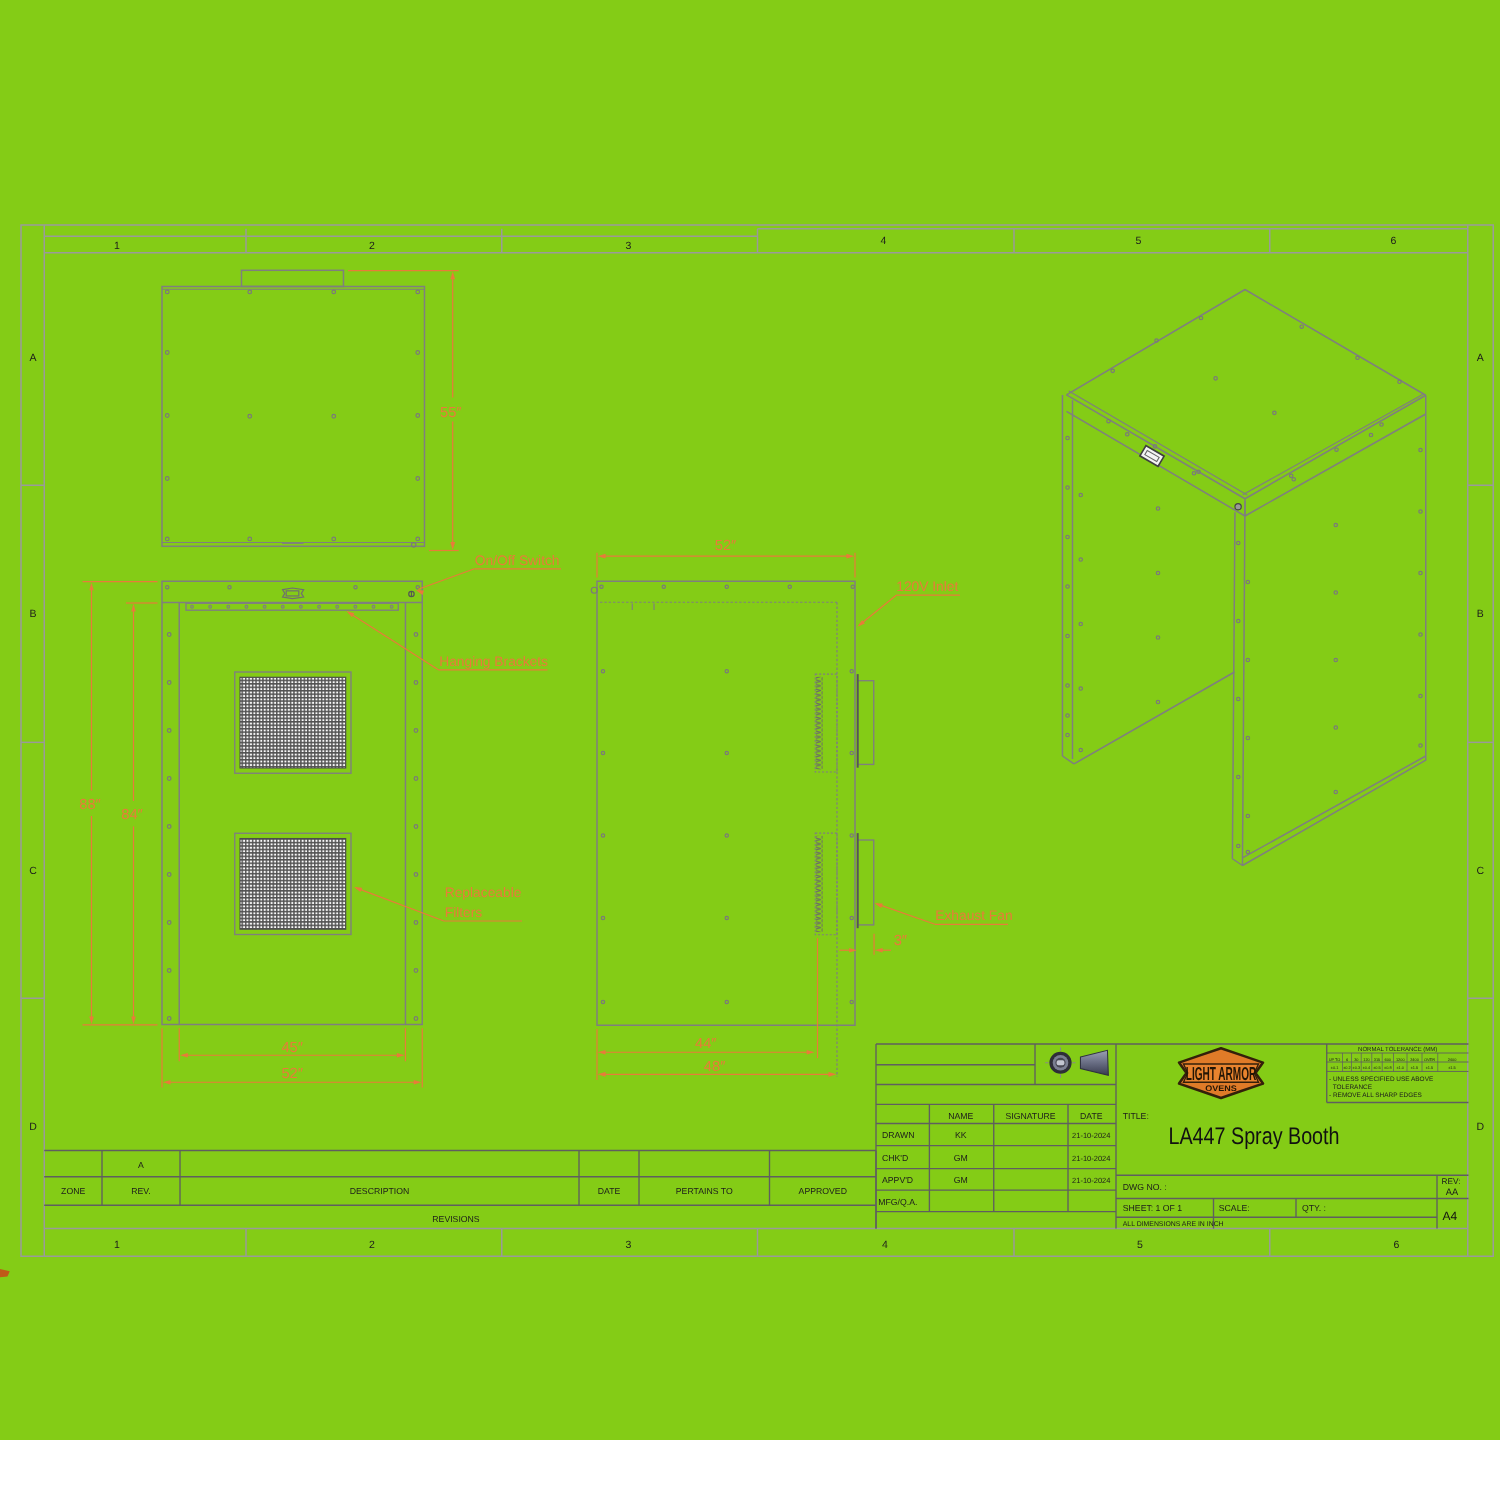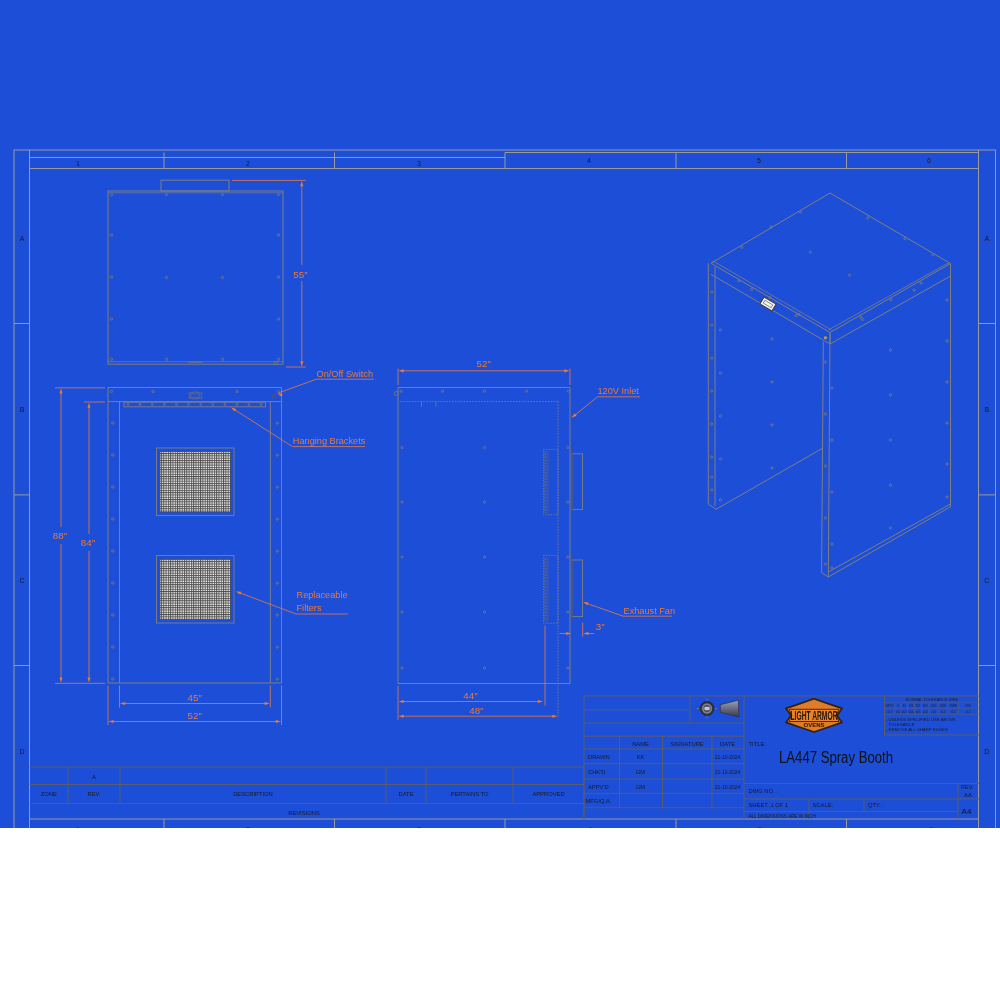--- a/index.html
+++ b/index.html
@@ -1,15 +1,15 @@
 <!DOCTYPE html>
 <html><head><meta charset="utf-8">
 <style>
 html,body{margin:0;padding:0;background:#ffffff;}
-#page{position:relative;width:1000px;height:828px;background:#1d4ed8;overflow:hidden;}
+#page{position:relative;width:1000px;height:960px;background:#84cc16;overflow:hidden;}
 text{font-family:"Liberation Sans",sans-serif;}
 </style></head>
 <body>
 <div id="page">
 <svg width="1000" height="1000" viewBox="0 0 1000 1000">
 <defs>
 <pattern id="mesh" width="2.3" height="2.3" patternUnits="userSpaceOnUse">
 <rect width="2.3" height="2.3" fill="#fafafa"></rect>
 <path d="M0,0.5 H2.3 M0.5,0 V2.3" stroke="#515151" stroke-width="0.95"></path>
 </pattern>

